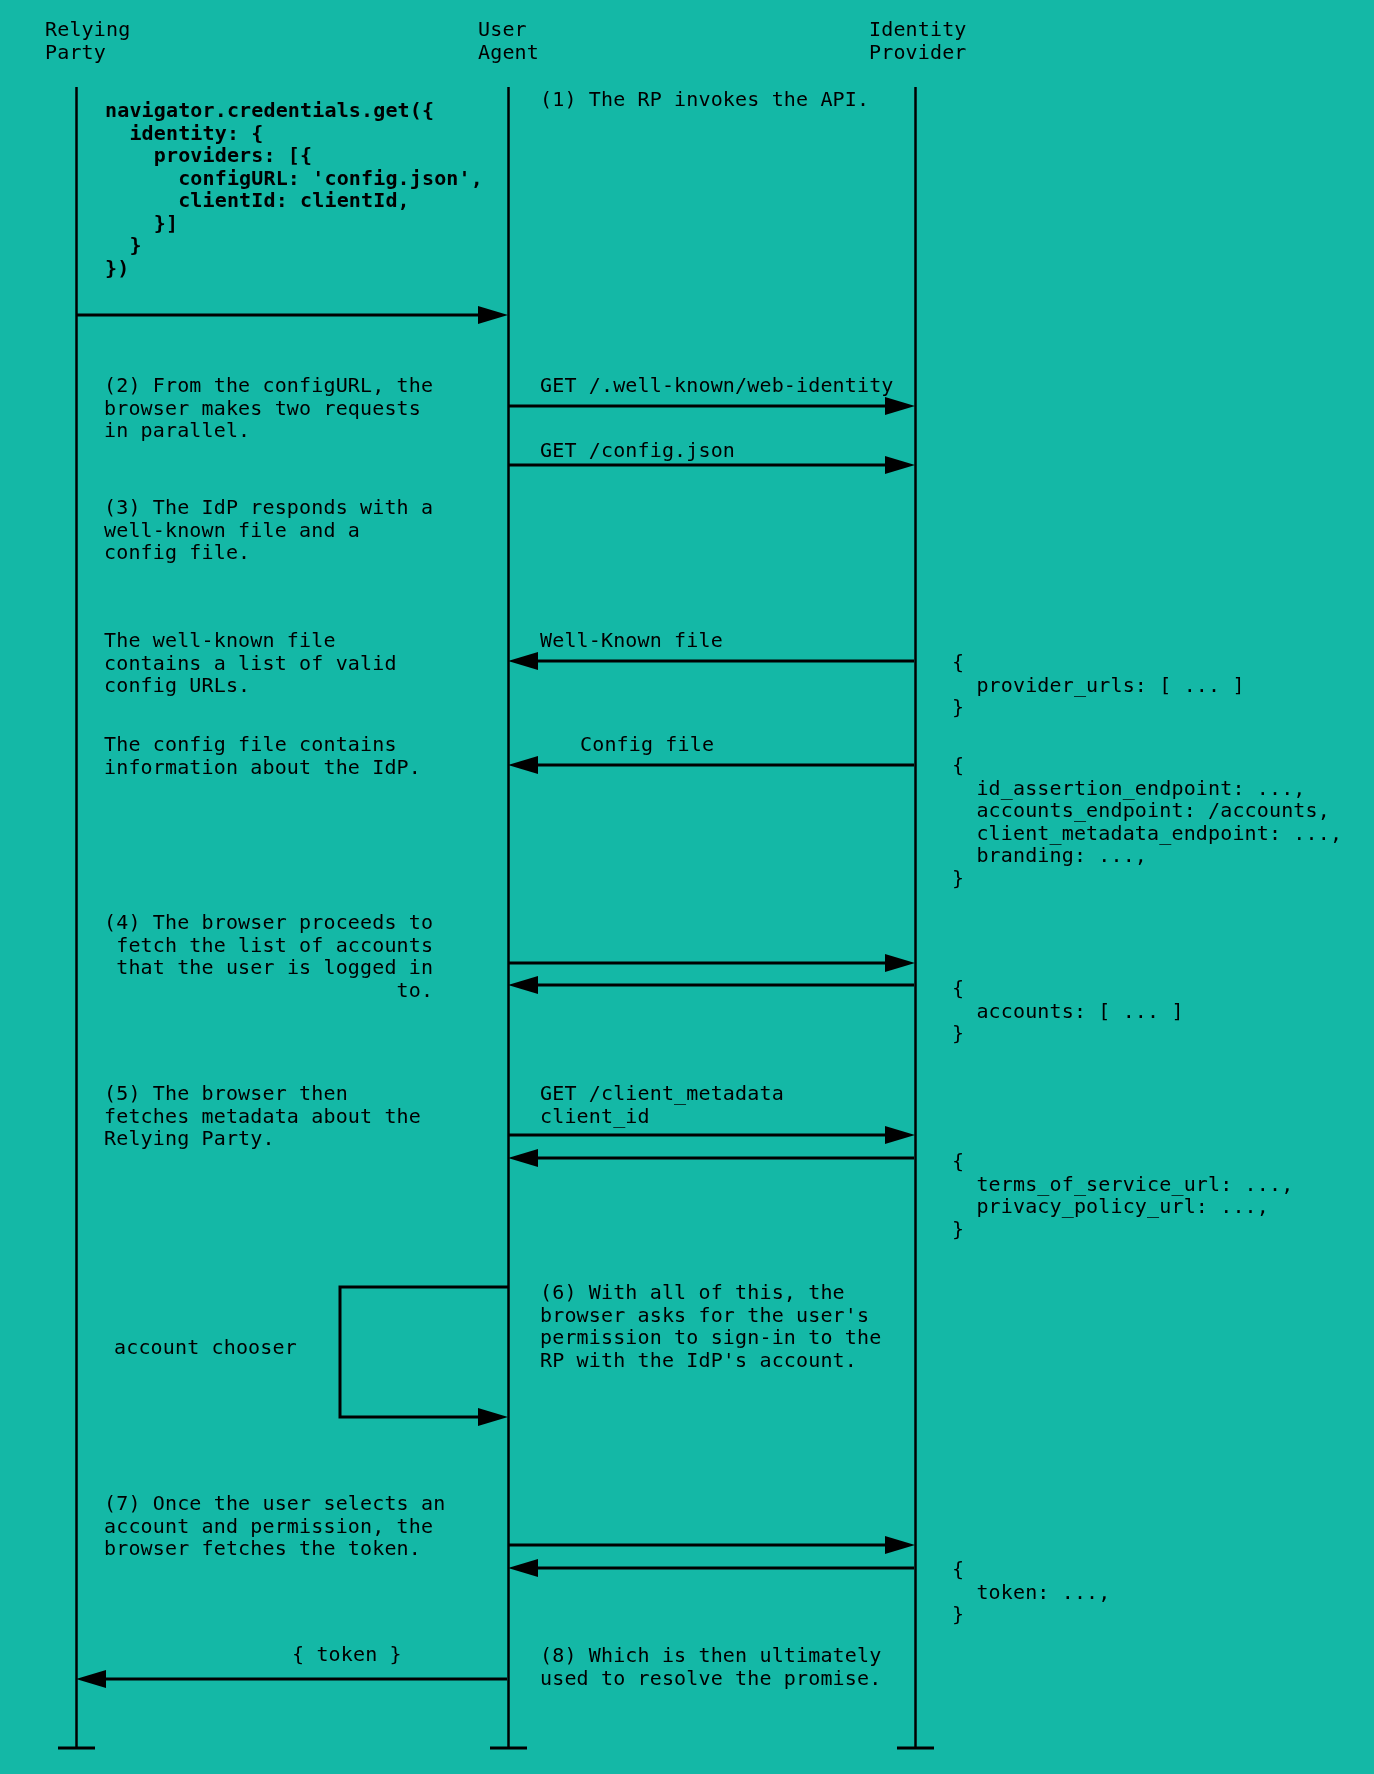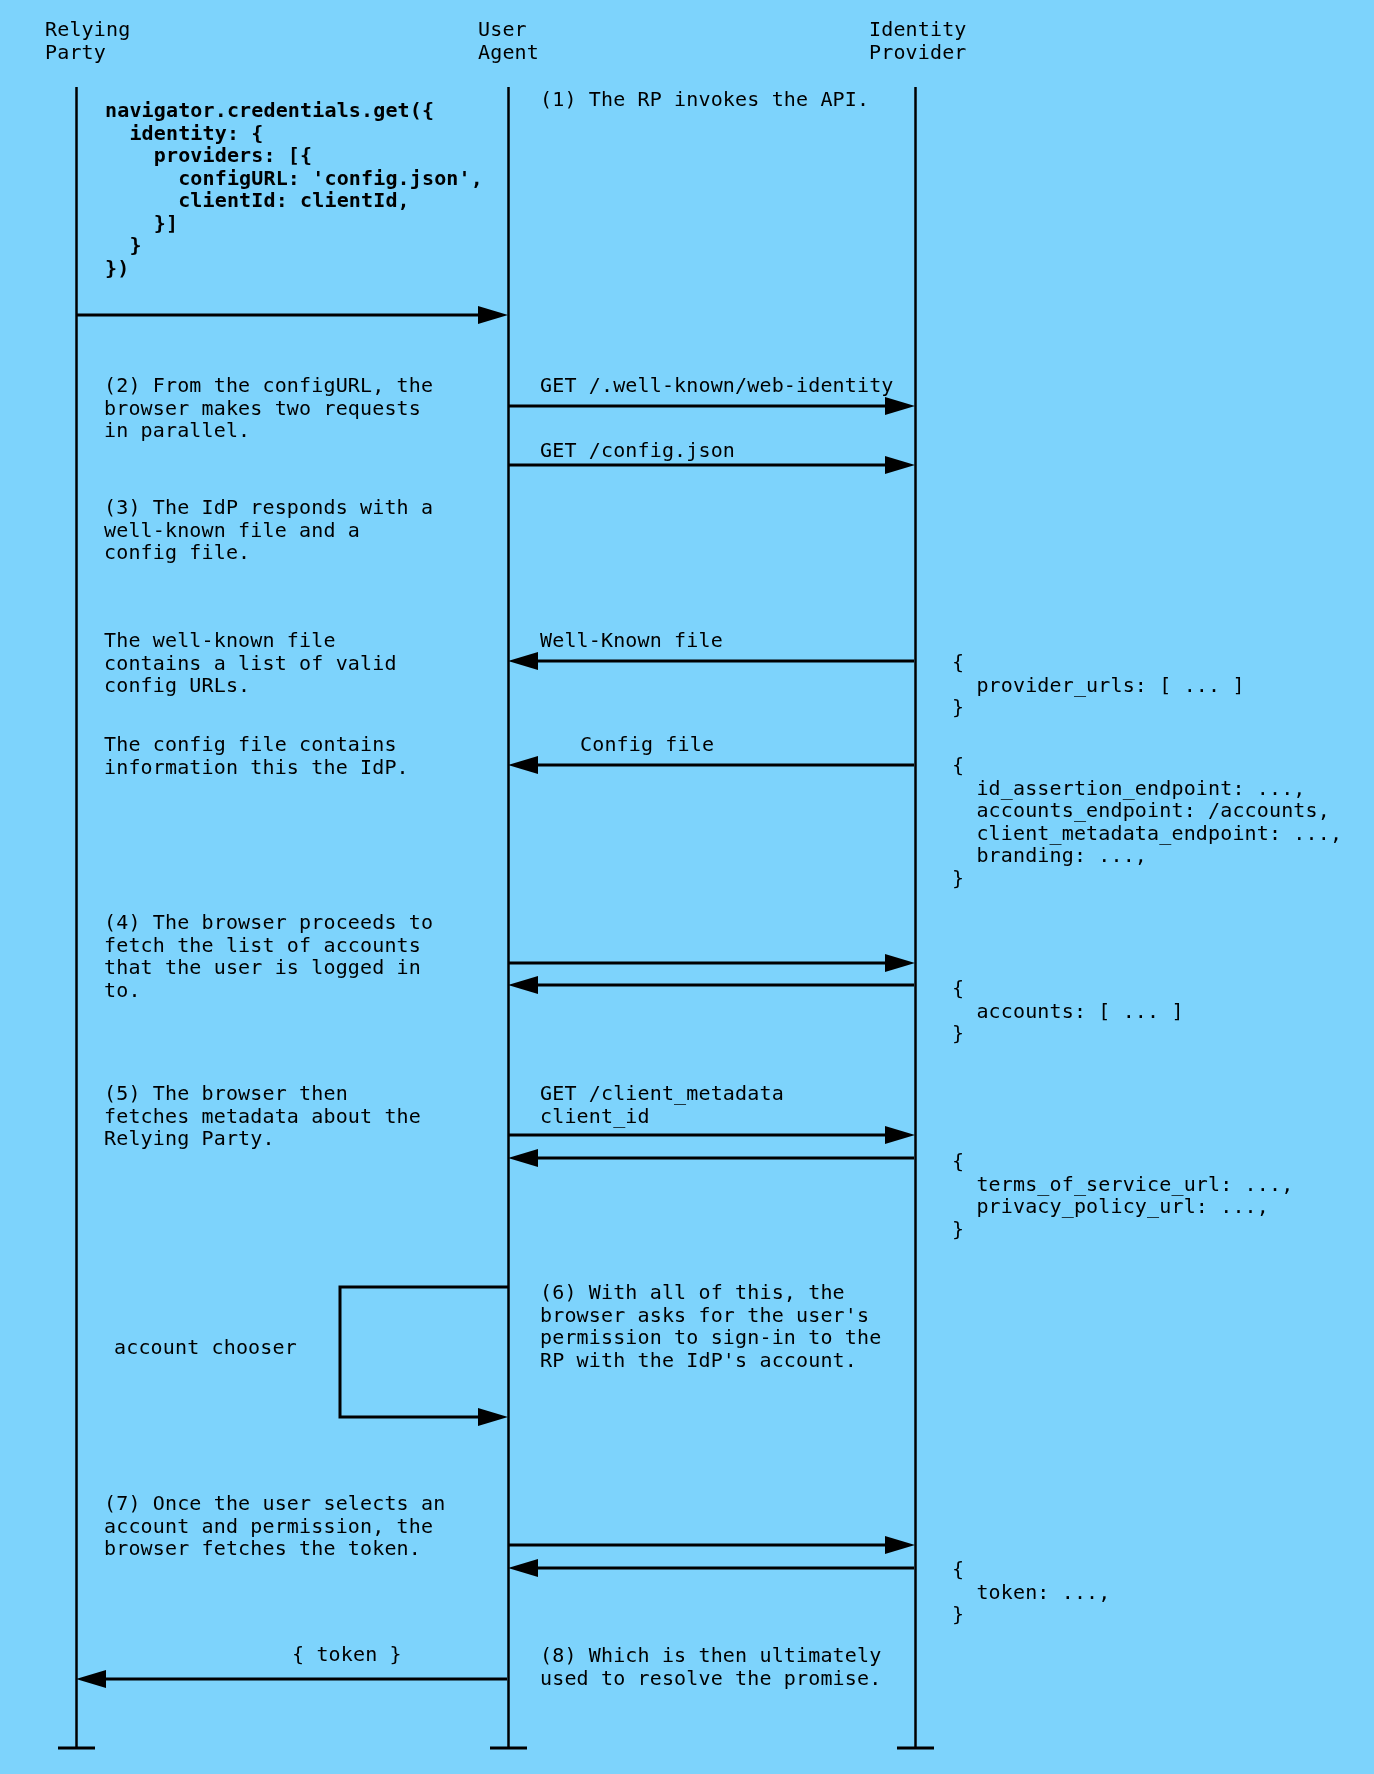--- a/index.html
+++ b/index.html
@@ -1,19 +1,19 @@
 <!DOCTYPE html>
 <html><head>
 <meta charset="utf-8">
 <style>
   html,body{margin:0;padding:0;background:#ffffff;}
   .stage{
     position:relative;
     width:1374px;height:1774px;
-    background:#7dd3fc;
+    background:#14b8a6;
     color:#000000;
     font-family:"DejaVu Sans Mono","Liberation Mono",monospace;
     font-size:20px;
     line-height:22.5px;
     overflow:hidden;
   }
   pre.t{
     position:absolute;
     margin:0;
     font:inherit;
@@ -134,22 +134,22 @@
   <pre class="t" style="left:104px;top:374px;">(2) From the configURL, the
 browser makes two requests
 in parallel.</pre>
   <pre class="t" style="left:104px;top:496px;">(3) The IdP responds with a
 well-known file and a
 config file.</pre>
   <pre class="t" style="left:104px;top:629px;">The well-known file
 contains a list of valid
 config URLs.</pre>
   <pre class="t" style="left:104px;top:733px;">The config file contains
-information this the IdP.</pre>
-  <pre class="t" style="left:104px;top:911px;">(4) The browser proceeds to
+information about the IdP.</pre>
+  <pre class="t" style="left:104px;top:911px;text-align:right;">(4) The browser proceeds to
 fetch the list of accounts
 that the user is logged in
 to.</pre>
   <pre class="t" style="left:104px;top:1082px;">(5) The browser then
 fetches metadata about the
 Relying Party.</pre>
   <pre class="t" style="left:540px;top:1281px;">(6) With all of this, the
 browser asks for the user's
 permission to sign-in to the
 RP with the IdP's account.</pre>

